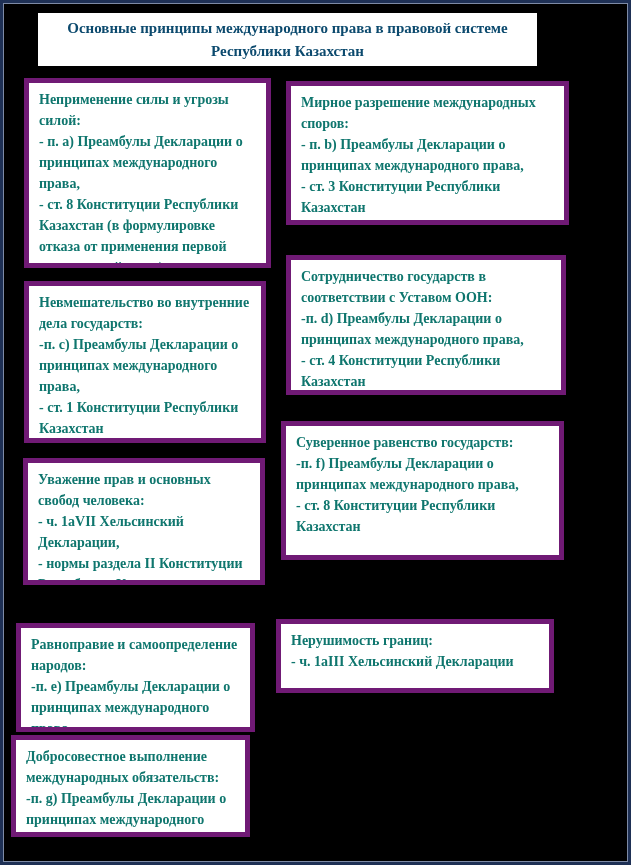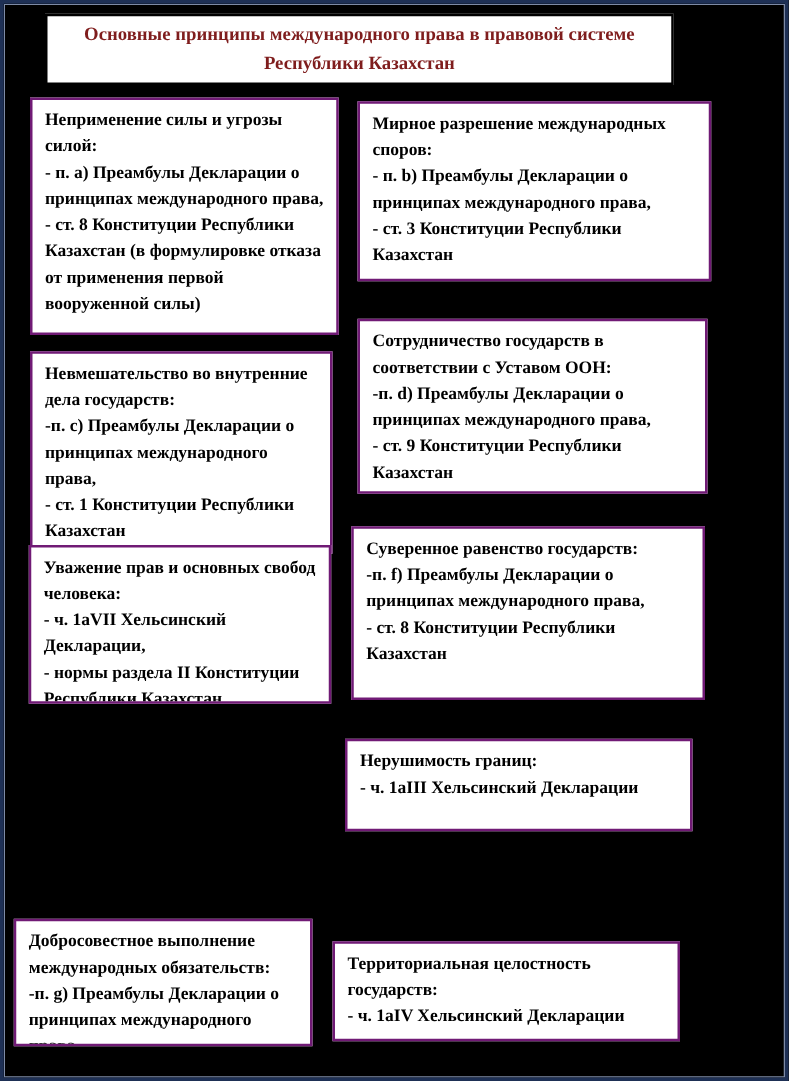--- a/index.html
+++ b/index.html
@@ -15,52 +15,52 @@
     box-sizing: border-box;
     background: #000000;
     border: 3px solid #1e3055;
     box-shadow: inset 0 0 0 1px #7d8aa5;
     overflow: hidden;
   }
   .box {
     position: absolute;
     box-sizing: border-box;
     background: #ffffff;
-    border: 2px solid #701a75;
-    color: #000000;
+    border: 5px solid #701a75;
+    color: #0f766e;
     font-weight: bold;
     font-size: 14px;
     line-height: 1.5;
     padding: 6px 10px;
     white-space: pre-line;
     overflow: hidden;
   }
   .title-box {
     position: absolute;
     box-sizing: border-box;
     background: #ffffff;
     border: 2px solid #000000;
-    color: #7f1d1d;
+    color: #0c4a6e;
     font-weight: bold;
     font-size: 15px;
     line-height: 1.5;
     text-align: center;
     padding: 4px 14px;
     overflow: hidden;
   }
   
   #title        { left: 33px;  top: 8px;   width: 503px; height: 57px;  }
   #b-nonuse     { left: 21px;  top: 75px;  width: 247px; height: 190px; }
   #b-peaceful   { left: 283px; top: 78px;  width: 283px; height: 144px; }
   #b-noninterf  { left: 21px;  top: 278px; width: 242px; height: 162px; }
   #b-coop       { left: 283px; top: 252px; width: 280px; height: 140px; }
-  #b-rights     { left: 20px;  top: 433px; width: 242px; height: 127px; }
+  #b-rights     { left: 20px;  top: 455px; width: 242px; height: 127px; }
   #b-sovereign  { left: 278px; top: 418px; width: 283px; height: 139px; }
   #b-equal      { left: 13px;  top: 620px; width: 239px; height: 109px; }
-  #b-borders    { left: 273px; top: 588px; width: 278px; height: 74px;  }
+  #b-borders    { left: 273px; top: 616px; width: 278px; height: 74px;  }
   #b-goodfaith  { left: 8px;   top: 732px; width: 239px; height: 102px; }
   #b-territory  { left: 263px; top: 750px; width: 278px; height: 80px;  }
 </style>
 </head>
 <body>
 
 <div class="canvas">
 
   <div id="title" class="title-box">Основные принципы международного права в правовой системе Республики Казахстан</div>
 
@@ -71,33 +71,33 @@
   <div id="b-peaceful" class="box">Мирное разрешение международных споров:
  - п. b) Преамбулы Декларации о принципах международного права,
  - ст. 3 Конституции Республики Казахстан</div>
 
   <div id="b-noninterf" class="box">Невмешательство во внутренние дела государств:
  -п. с) Преамбулы Декларации о принципах международного права,
  - ст. 1 Конституции Республики Казахстан</div>
 
   <div id="b-coop" class="box">Сотрудничество государств в соответствии с Уставом ООН:
 -п. d) Преамбулы Декларации о принципах международного права,
- - ст. 9 Конституции Республики Казахстан</div>
+ - ст. 4 Конституции Республики Казахстан</div>
 
   <div id="b-rights" class="box">Уважение прав и основных свобод человека:
 - ч. 1аVII Хельсинский Декларации,
  - нормы раздела II Конституции Республики Казахстан</div>
 
   <div id="b-sovereign" class="box">Суверенное равенство государств:
 -п. f) Преамбулы Декларации о принципах международного права,
  - ст. 8 Конституции Республики Казахстан</div>
 
+  <div id="b-equal" class="box">Равноправие и самоопределение народов:
+-п. е) Преамбулы Декларации о принципах международного права</div>
 
   <div id="b-borders" class="box">Нерушимость границ:
  - ч. 1аIII Хельсинский Декларации</div>
 
   <div id="b-goodfaith" class="box">Добросовестное выполнение международных обязательств:
 -п. g) Преамбулы Декларации о принципах международного права</div>
 
-  <div id="b-territory" class="box">Территориальная целостность государств:
- - ч. 1аIV Хельсинский Декларации</div>
 
 </div>
 
 </body></html>

